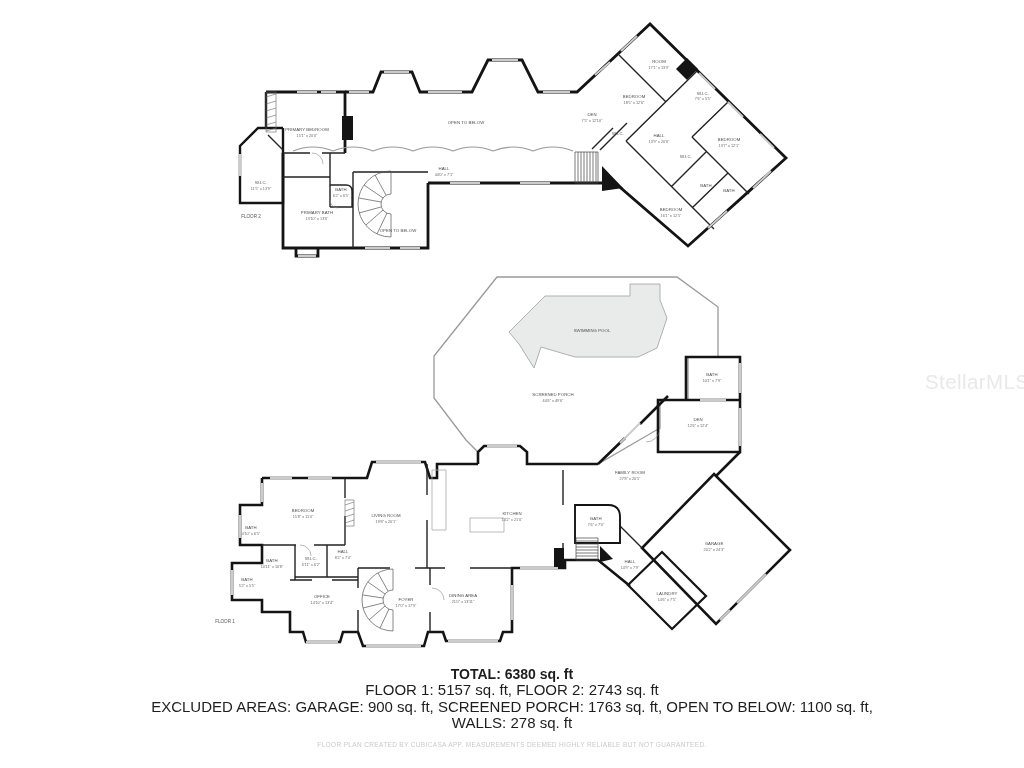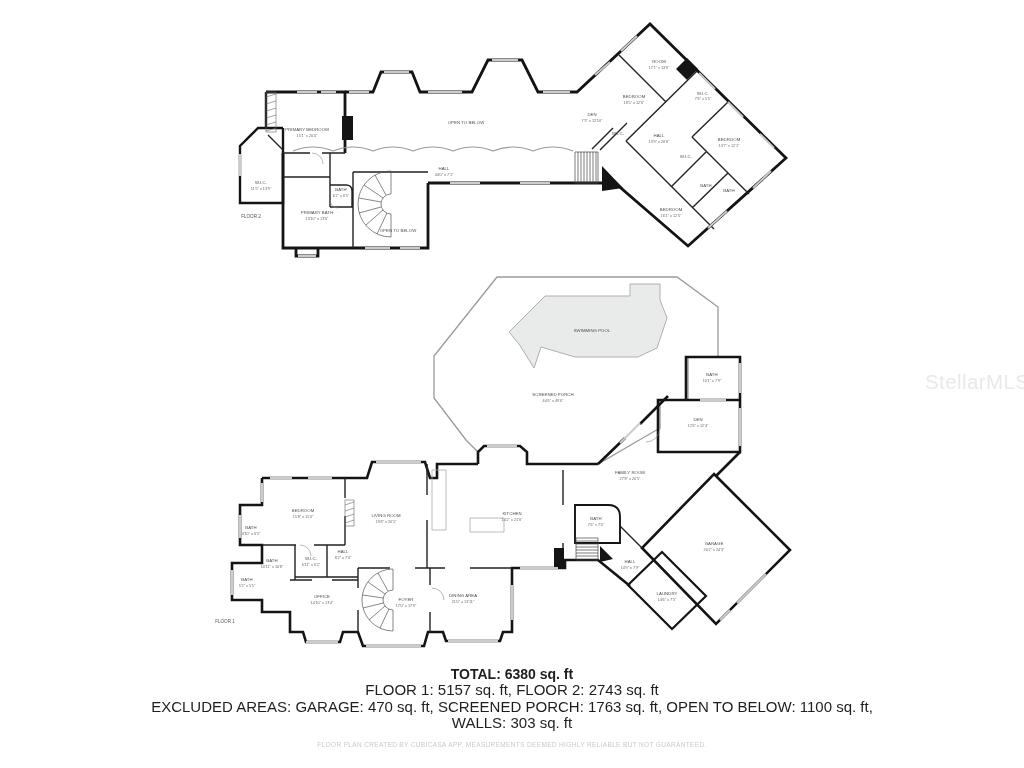--- a/index.html
+++ b/index.html
@@ -185,19 +185,19 @@
     <text class="room-name" x="463" y="597">DINING AREA</text>
     <text class="room-dims" x="463" y="603">21'0" x 13'11"</text>
   </g>
 </svg>
 
   <div class="watermark">StellarMLS</div>
 
   <div class="summary">
     <div class="total">TOTAL: 6380 sq. ft</div>
     <div>FLOOR 1: 5157 sq. ft, FLOOR 2: 2743 sq. ft</div>
-    <div>EXCLUDED AREAS: GARAGE: 470 sq. ft, SCREENED PORCH: 1763 sq. ft, OPEN TO BELOW: 1100 sq. ft,</div>
-    <div>WALLS: 303 sq. ft</div>
+    <div>EXCLUDED AREAS: GARAGE: 900 sq. ft, SCREENED PORCH: 1763 sq. ft, OPEN TO BELOW: 1100 sq. ft,</div>
+    <div>WALLS: 278 sq. ft</div>
   </div>
 
   <div class="footer-note">FLOOR PLAN CREATED BY CUBICASA APP. MEASUREMENTS DEEMED HIGHLY RELIABLE BUT NOT GUARANTEED.</div>
 
 </div>
 
 </body></html>

